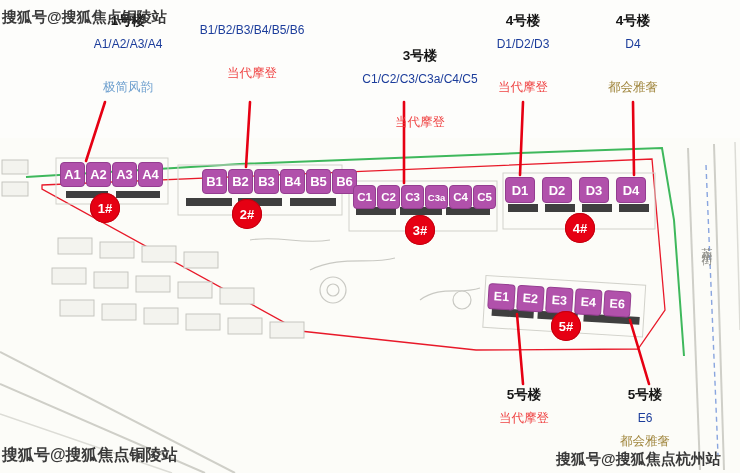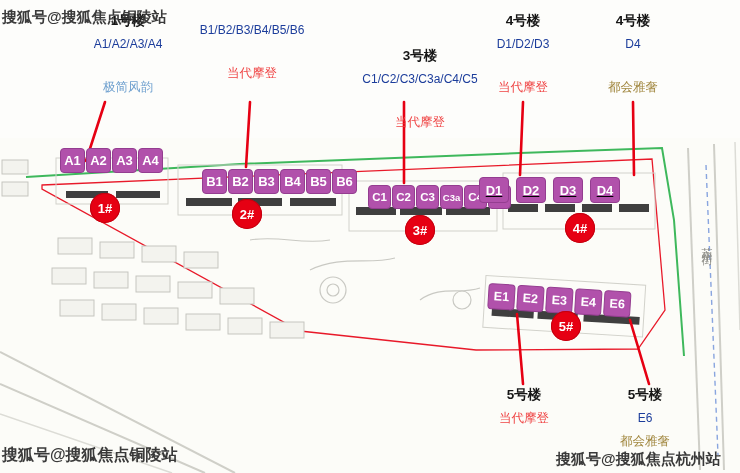--- a/index.html
+++ b/index.html
@@ -154,43 +154,43 @@
     <div class="h-title">4号楼</div>
     <div class="h-units">D1/D2/D3</div>
     <div class="h-style accent-blue">当代摩登</div>
   </div>
   <div class="hgroup" style="left:573px;top:14px;width:120px;">
     <div class="h-title">4号楼</div>
     <div class="h-units">D4</div>
     <div class="h-style accent-gold">都会雅奢</div>
   </div>
 
-  <div class="bgroup gA" style="left:60px;top:148px;">
+  <div class="bgroup gA" style="left:60px;top:162px;">
     <div class="blk">A1</div>
     <div class="blk">A2</div>
     <div class="blk">A3</div>
     <div class="blk">A4</div>
   </div>
   <div class="bgroup gB" style="left:182px;top:169px;margin-left:20px;">
     <div class="blk">B1</div>
     <div class="blk">B2</div>
     <div class="blk">B3</div>
     <div class="blk">B4</div>
     <div class="blk">B5</div>
     <div class="blk">B6</div>
   </div>
-  <div class="bgroup gC" style="left:353px;top:185px;margin-left:15px;">
+  <div class="bgroup gC" style="left:353px;top:185px;">
     <div class="blk">C1</div>
     <div class="blk">C2</div>
     <div class="blk">C3</div>
     <div class="blk blk-sm">C3a</div>
     <div class="blk">C4</div>
     <div class="blk">C5</div>
   </div>
-  <div class="bgroup gD" style="left:479px;top:177px;text-decoration:underline;">
+  <div class="bgroup gD" style="left:505px;top:177px;">
     <div class="blk">D1</div>
     <div class="blk">D2</div>
     <div class="blk">D3</div>
     <div class="blk">D4</div>
   </div>
   <div class="bgroup gE" style="left:488px;top:283px;">
     <div class="blk">E1</div>
     <div class="blk">E2</div>
     <div class="blk">E3</div>
     <div class="blk">E4</div>

